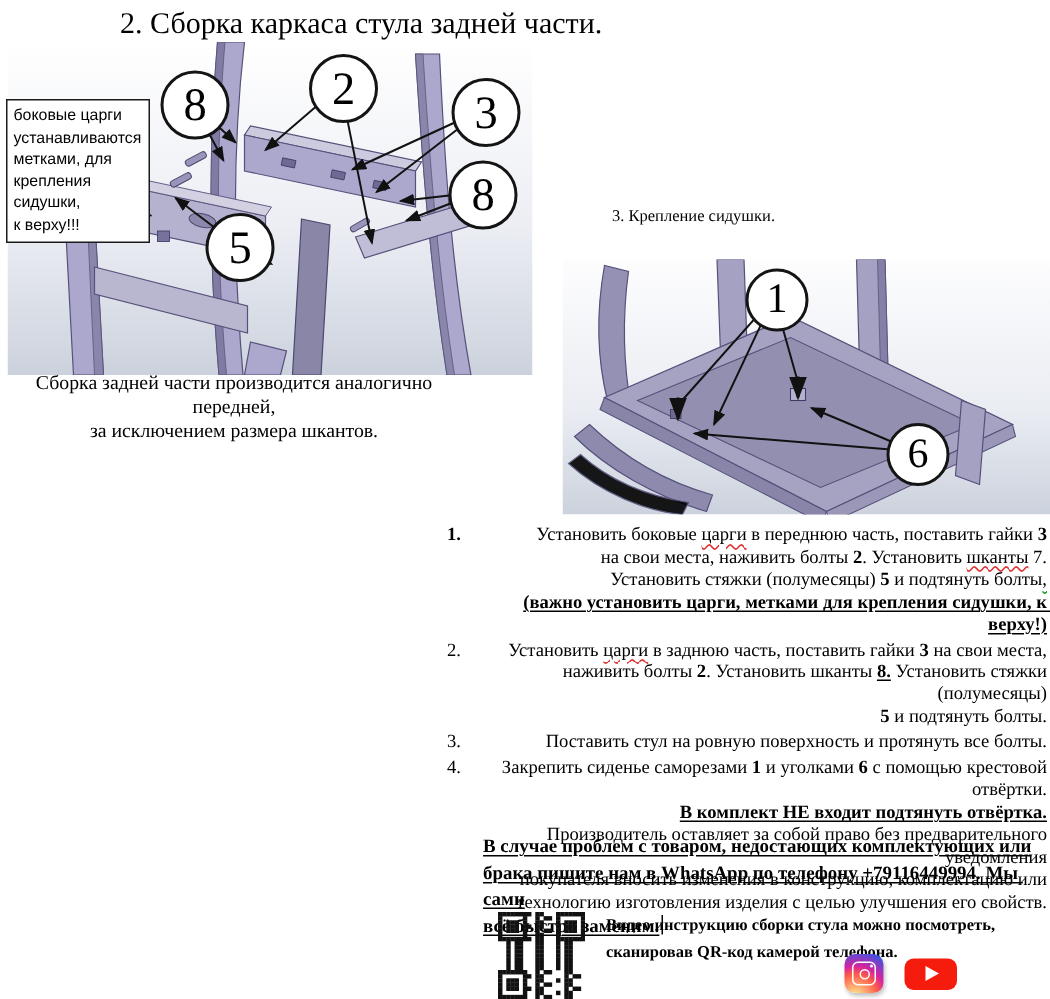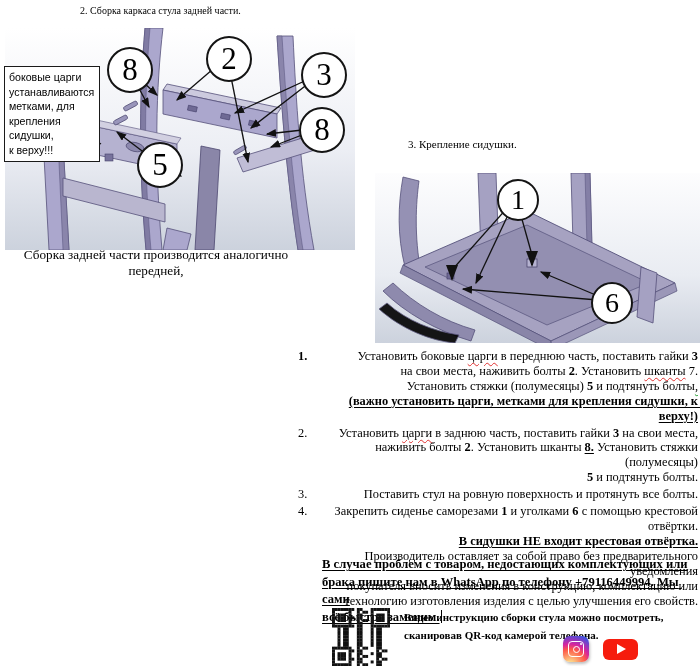--- a/index.html
+++ b/index.html
@@ -4,21 +4,21 @@
 <style>
   html,body{margin:0;padding:0;background:#fff;}
   .page{position:relative;width:700px;height:666px;background:#fff;overflow:hidden;
         font-family:"Liberation Serif","DejaVu Serif",serif;color:#000;}
   
   .b{font-weight:bold;}
   .bu{font-weight:bold;text-decoration:underline;text-decoration-thickness:1.4px;text-underline-offset:2px;}
   .sq{text-decoration:underline;text-decoration-style:wavy;text-decoration-color:#e03131;text-decoration-thickness:1px;text-underline-offset:2px;}
   .grn{text-decoration:underline;text-decoration-style:wavy;text-decoration-color:#1f9d2f;text-decoration-thickness:1px;text-underline-offset:2px;}
 
-  .title2{position:absolute;left:80px;top:5px;font-size:10px;}
+  .title2{position:absolute;left:80px;top:5px;font-size:20px;}
   .title3{position:absolute;left:408px;top:138px;font-size:11px;}
 
   .diagram{position:absolute;}
   .diagram svg{display:block;}
   #left-diagram{left:5px;top:28px;width:350px;height:222px;}
   #right-diagram{left:375px;top:173px;width:325px;height:170px;}
 
   .callout{position:absolute;background:#fff;border:2px solid #141414;border-radius:50%;
            display:flex;align-items:center;justify-content:center;
            font-family:"Liberation Serif",serif;color:#000;}
@@ -141,20 +141,21 @@
   </div>
 
   <div class="note-box">боковые царги
 устанавливаются
 метками, для
 крепления сидушки,
 к верху!!!</div>
 
   <div class="left-caption">
     <div><span>Сборка задней части производится аналогично передней,</span></div>
+    <div><span>за исключением размера шкантов.</span></div>
   </div>
 
   <div class="title3">3.   Крепление сидушки.</div>
 
   <div class="diagram" id="right-diagram">
     <svg width="325" height="170" viewBox="0 0 325 170">
       <defs>
         <linearGradient id="bg2" x1="0" y1="0" x2="0" y2="1">
           <stop offset="0" stop-color="#fdfdfe"></stop>
             <stop offset="0.6" stop-color="#e9ecf2"></stop>
@@ -217,21 +218,21 @@
 </span><span class="b">5</span><span> и подтянуть болты.</span></span>
     </div>
     <div class="step">
       <span class="num"><span>3.</span></span>
       <span class="txt"><span>Поставить стул на ровную поверхность и протянуть все болты.</span></span>
     </div>
     <div class="step">
       <span class="num"><span>4.</span></span>
       <span class="txt"><span> Закрепить сиденье саморезами </span><span class="b">1</span><span> и уголками </span><span class="b">6</span><span> с помощью крестовой
 отвёртки.
-</span><span class="bu">В сидушки НЕ входит крестовая отвёртка.</span><span>
+</span><span class="bu">В комплект НЕ входит подтянуть отвёртка.</span><span>
 Производитель оставляет за собой право без предварительного уведомления
 покупателя вносить изменения в конструкцию, комплектацию или
 технологию изготовления изделия с целью улучшения его свойств.</span></span>
     </div>
   </div>
 
   <div class="warranty"><span><span class="bu">В случае проблем с товаром, недостающих комплектующих или
 брака пишите нам в WhatsApp по телефону +79116449994. Мы сами
 всё быстро заменим.</span></span><span class="cursor"></span></div>
 

